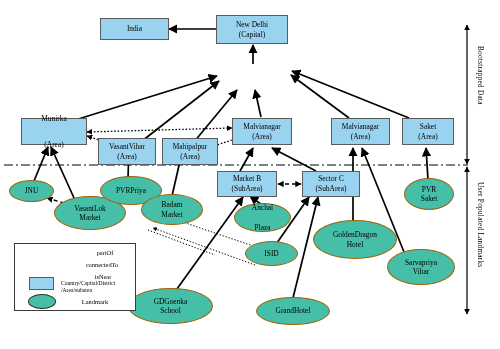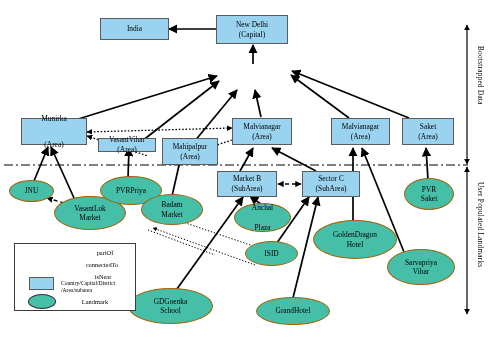--- a/index.html
+++ b/index.html
@@ -215,21 +215,21 @@
     <span class="node-line">New Delhi</span>
     <span class="node-line">(Capital)</span>
   </div>
 
 
   <div class="node-box" style="left:21px;top:118px;width:66px;height:27px;gap:16px;">
     <span class="node-line">Munirka</span>
     <span class="node-line">(Area)</span>
   </div>
 
-  <div class="node-box" style="left:98px;top:138px;width:58px;height:14px;text-align:center;">
+  <div class="node-box" style="left:98px;top:138px;width:58px;height:27px;text-align:center;">
     <span class="node-line">VasantVihar</span>
     <span class="node-line">(Area)</span>
   </div>
 
   <div class="node-box" style="left:162px;top:138px;width:56px;height:27px;">
     <span class="node-line">Mahipalpur</span>
     <span class="node-line">(Area)</span>
   </div>
 
   <div class="node-box" style="left:232px;top:118px;width:60px;height:27px;">

